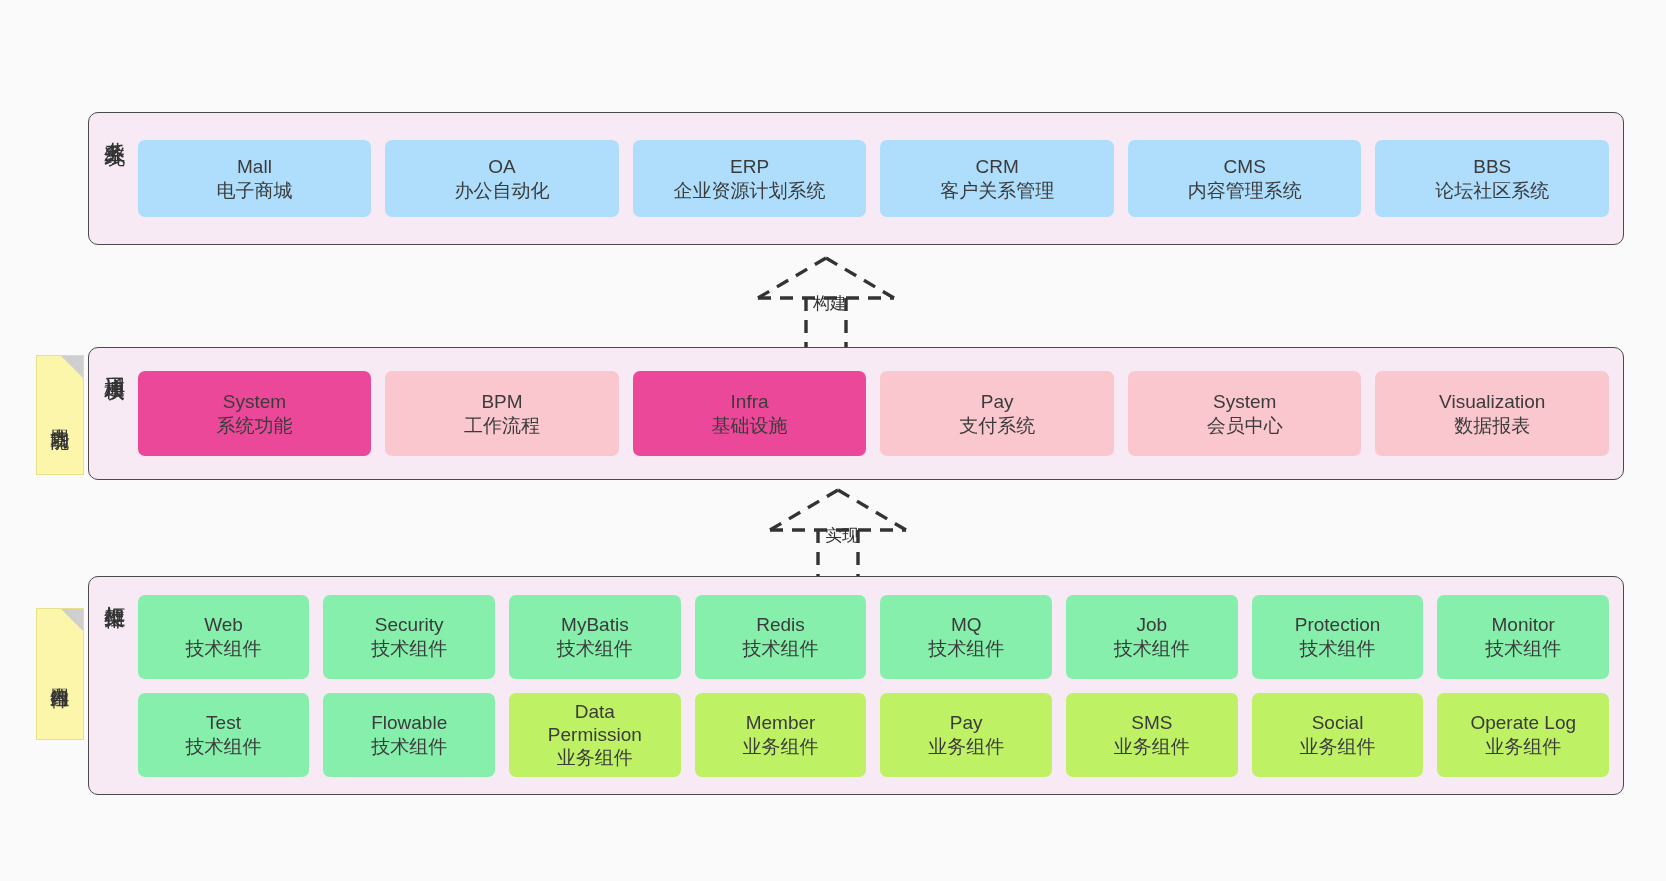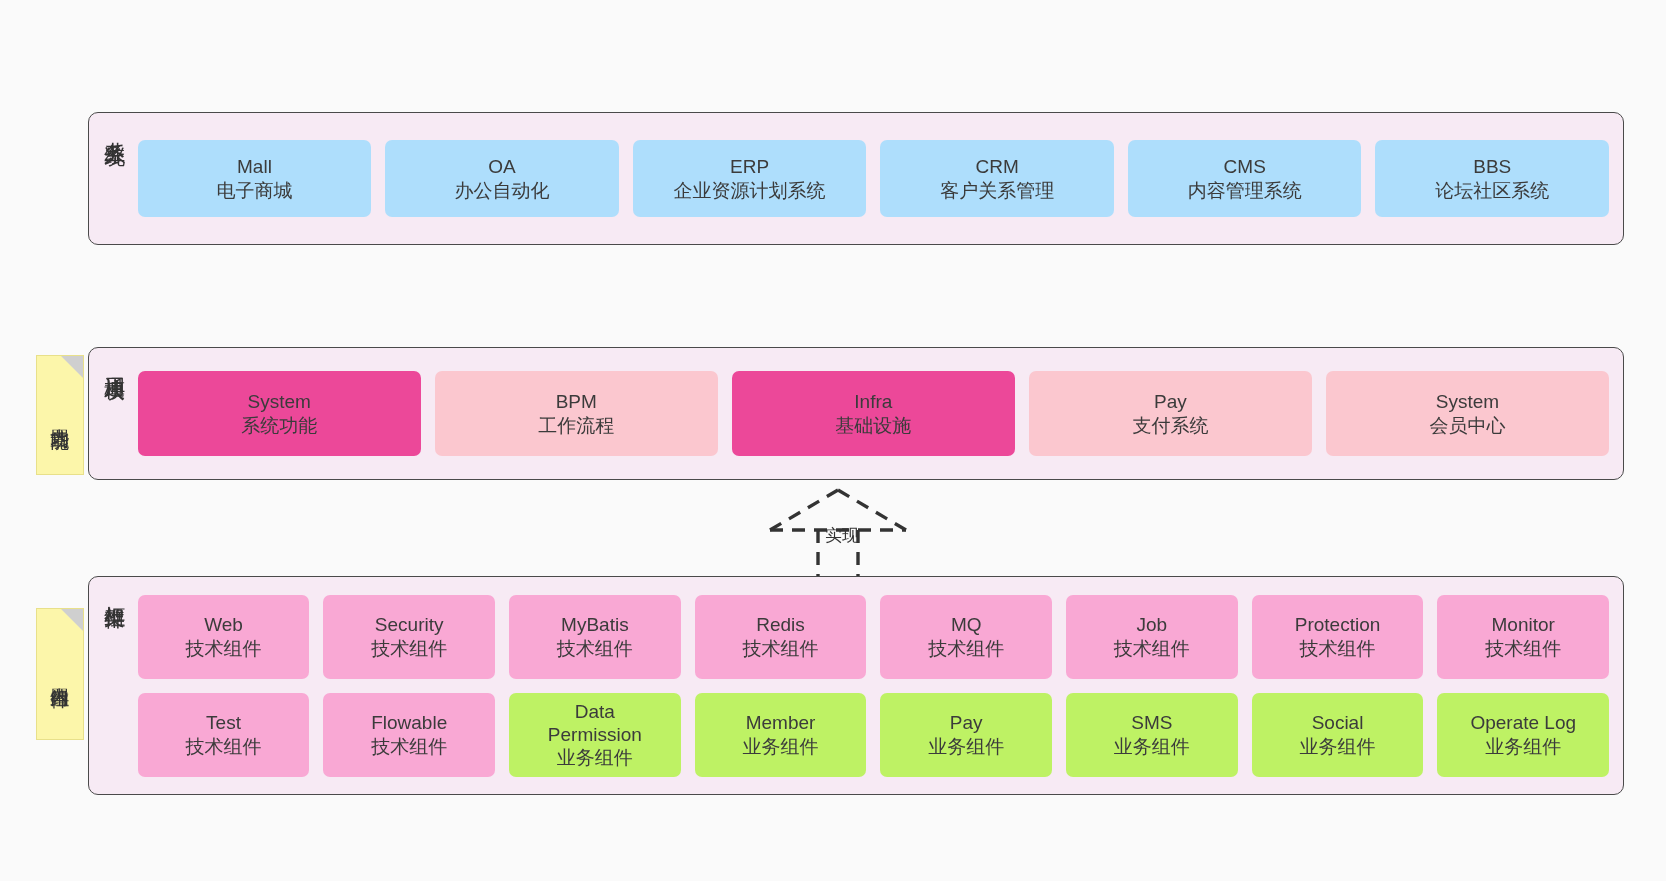--- a/index.html
+++ b/index.html
@@ -80,21 +80,21 @@
     font-size: 19px;
     color: #3b3b3b;
     padding: 6px 17px;
   }
   .card .en { display: block; }
   .card .cn { display: block; }
 
   .card.blue       { background: #AEDEFC; }
   .card.red        { background: #ec4899; }
   .card.pink       { background: #FBC7CF; }
-  .card.green      { background: #f9a8d4; }
+  .card.green      { background: #86efac; }
   .card.lightgreen { background: #bef264; }
 
   
   #layer-business { left: 88px;  top: 112px; width: 1536px; height: 133px; }
   #layer-business .card { height: 77px; }
 
   #layer-common   { left: 88px;  top: 347px; width: 1536px; height: 133px; }
   #layer-common .card { height: 85px; }
 
   #layer-framework{ left: 88px;  top: 576px; width: 1536px; height: 219px; }
@@ -183,20 +183,32 @@
 
         <div class="card blue">
           <span class="en">BBS</span>
           <span class="cn">论坛社区系统</span>
         </div>
 
       </div>
     </div>
   </div>
 
+  <div class="arrow" id="arrow-build">
+    <svg width="210" height="100" viewBox="0 0 210 100" aria-hidden="true">
+      <g fill="none" stroke="#333333" stroke-width="3.4" stroke-dasharray="13,9" stroke-linecap="butt">
+        <path d="M 8 46 L 76 6"></path>
+        <path d="M 76 6 L 144 46"></path>
+        <path d="M 8 46 L 144 46"></path>
+        <path d="M 56 46 L 56 96"></path>
+        <path d="M 96 46 L 96 96"></path>
+      </g>
+    </svg>
+    <span class="arrow-label">构建</span>
+  </div>
 
   <div class="note" id="note-common">
     <span class="fold"></span>
     <span class="note-text">内置功能</span>
   </div>
 
   <div class="layer" id="layer-common">
     <div class="layer-caption">通用模块</div>
     <div class="layer-body">
       <div class="row">
@@ -219,20 +231,24 @@
         <div class="card pink">
           <span class="en">Pay</span>
           <span class="cn">支付系统</span>
         </div>
 
         <div class="card pink">
           <span class="en">System</span>
           <span class="cn">会员中心</span>
         </div>
 
+        <div class="card pink">
+          <span class="en">Visualization</span>
+          <span class="cn">数据报表</span>
+        </div>
 
       </div>
     </div>
   </div>
 
   <div class="arrow" id="arrow-impl">
     <svg width="210" height="100" viewBox="0 0 210 100" aria-hidden="true">
       <g fill="none" stroke="#333333" stroke-width="3.4" stroke-dasharray="13,9" stroke-linecap="butt">
         <path d="M 8 46 L 76 6"></path>
         <path d="M 76 6 L 144 46"></path>

